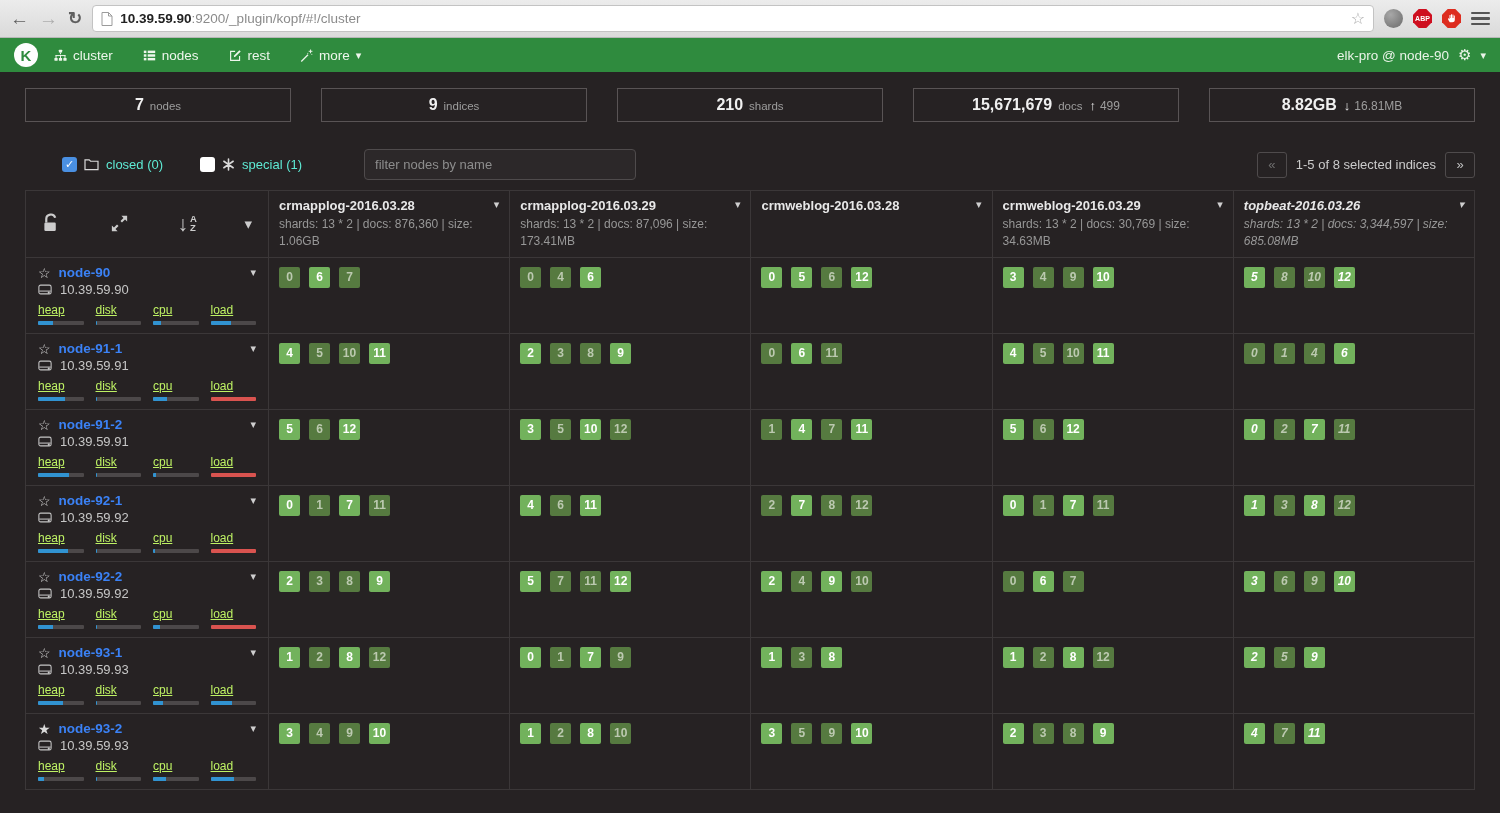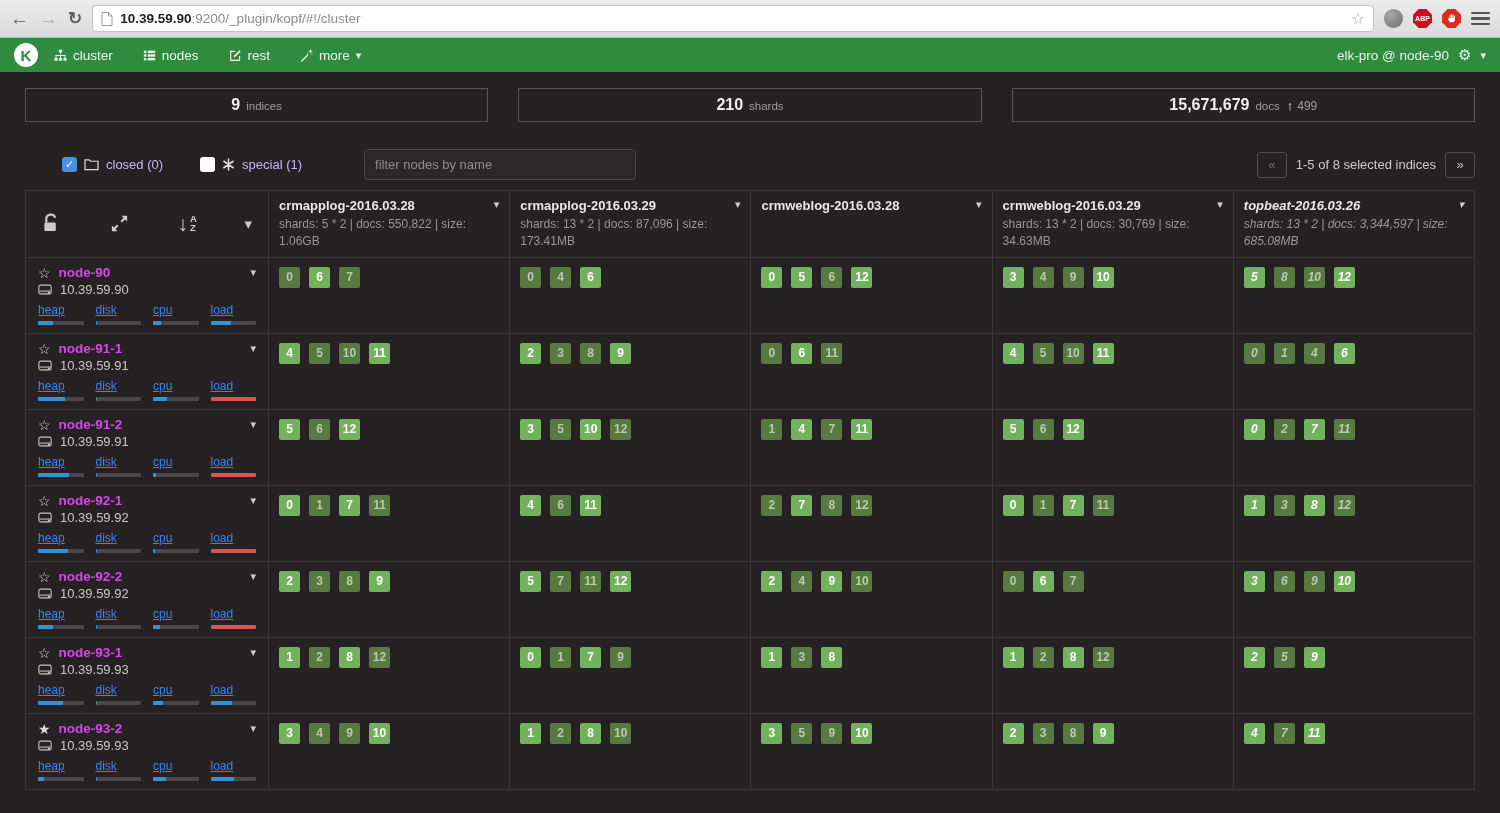--- a/index.html
+++ b/index.html
@@ -47,21 +47,21 @@
 
   
   .filter-row { display:flex; align-items:center; margin:27px 25px 0; }
   .flt-input { width:280px; height:31px; background:#2c2829; border:1px solid #4f4b4c; border-radius:4px;
                color:#c7c7c7; font-size:13px; padding:0 10px; font-family:"Liberation Sans", sans-serif; outline:none; }
   .flt-input::placeholder { color:#8d8d8d; }
   .cb-group { display:flex; align-items:center; gap:7px; margin-left:37px; }
   .checkbox { width:15px; height:15px; border-radius:3px; background:#fff; display:inline-flex;
               align-items:center; justify-content:center; color:#fff; font-size:11px; cursor:pointer; }
   .cb-icon { display:inline-flex; color:#d9d9d9; }
-  .cb-label { font-size:13px; color:#c4b5fd; }
+  .cb-label { font-size:13px; color:#5eead4; }
   .flt-nodes { margin-left:62px; width:272px; }
   .pagination { margin-left:auto; display:flex; align-items:center; gap:9px; }
   .page-btn { min-width:30px; height:26px; border:1px solid #4f4b4c; border-radius:3px; display:inline-flex;
               align-items:center; justify-content:center; font-size:13px; color:#c0c0c0; cursor:pointer; }
   .page-btn.prev { color:#6e6e6e; }
   .page-label { font-size:13px; color:#cbcbcb; }
 
   
   #cluster-table { margin:10px 25px 0; border:1px solid #3b3738; }
   .t-row { display:flex; border-bottom:1px solid #3b3738; }
@@ -79,26 +79,26 @@
   .big-caret { font-size:15px; }
   .index-header { padding:7px 10px; }
   .idx-name-row { display:flex; align-items:flex-start; cursor:pointer;gap:20px; }
   .idx-name { font-size:13px; font-weight:bold; color:#e8e8e8; }
   .idx-caret { margin-left:auto; font-size:11px; color:#cfcfcf; }
   .idx-meta { font-size:12px; color:#979797; line-height:1.4; margin-top:3px; }
 
   .node-row { min-height:69.5px; }
   .nd-title { display:flex; align-items:center; gap:8px; }
   .nd-star { font-size:14px; color:#d9d9d9; cursor:pointer; }
-  .nd-name { font-size:13.5px; font-weight:bold; color:#d946ef; }
+  .nd-name { font-size:13.5px; font-weight:bold; color:#3b82f6; }
   .nd-caret { margin-left:auto; font-size:11px; color:#cfcfcf; cursor:pointer; }
   .nd-ip { display:flex; align-items:center; gap:8px; font-size:13px; color:#c6c6c6; margin-top:1px; }
   .nd-ip .drive { display:inline-flex; color:#c6c6c6; }
   .nd-bars { display:grid; grid-template-columns:repeat(4,1fr); gap:12px; margin-top:3px; }
-  .bar-label { font-size:12px; color:#3b82f6; text-decoration:underline; cursor:pointer; }
+  .bar-label { font-size:12px; color:#bef264; text-decoration:underline; cursor:pointer; }
   .bar-track { height:4px; background:#4c4849; margin-top:3px; border-radius:1px; overflow:hidden; }
   .bar-fill { height:100%; }
 
   .shard-cell { padding:9px 10px; display:flex; align-items:flex-start; gap:9px; }
   .shard { width:21px; height:21px; line-height:21px; text-align:center; border-radius:2px;
            font-size:12px; font-weight:bold; cursor:pointer; flex:0 0 auto; }
   .shard.primary { color:#ffffff; }
   .shard.replica { color:#bcc9b0; }
 
   
@@ -194,23 +194,25 @@
       </a>
     </nav>
   <div class="nav-right">
     <span>elk-pro @ node-90</span>
     <span class="gear">⚙</span>
     <span class="caret">▾</span>
   </div>
 </div>
 
 <div id="stats-row">
+    <div class="stat-box"><span class="stat-value">7</span><span class="stat-label">nodes</span></div>
     <div class="stat-box"><span class="stat-value">9</span><span class="stat-label">indices</span></div>
     <div class="stat-box"><span class="stat-value">210</span><span class="stat-label">shards</span></div>
     <div class="stat-box"><span class="stat-value">15,671,679</span><span class="stat-label">docs</span><span class="stat-arrow">↑</span><span class="stat-delta">499</span></div>
+    <div class="stat-box"><span class="stat-value">8.82GB</span><span class="stat-arrow">↓</span><span class="stat-delta">16.81MB</span></div>
   </div>
 
 <div class="filter-row">
   <div class="cb-group">
     <span class="checkbox" id="cb-closed" style="background: rgb(74, 144, 226);">✓</span>
     <span class="cb-icon">
       <svg width="15" height="13" viewBox="0 0 16 14" fill="none" stroke="currentColor" stroke-width="1.3">
           <path d="M1 12.5V2h4.5L7 3.5h8v9z"></path>
         </svg>
     </span>
@@ -258,21 +260,21 @@
         </span>
         <span class="tool-btn">
           <span class="big-caret">▾</span>
         </span>
       </div>
       <div class="cell index-header">
         <div class="idx-name-row">
           <span class="idx-name">crmapplog-2016.03.28</span>
           <span class="idx-caret">▾</span>
         </div>
-        <div class="idx-meta">shards: 5 * 2 | docs: 550,822 | size: 1.06GB</div>
+        <div class="idx-meta">shards: 13 * 2 | docs: 876,360 | size: 1.06GB</div>
       </div>
       <div class="cell index-header">
         <div class="idx-name-row">
           <span class="idx-name">crmapplog-2016.03.29</span>
           <span class="idx-caret">▾</span>
         </div>
         <div class="idx-meta">shards: 13 * 2 | docs: 87,096 | size: 173.41MB</div>
       </div>
       <div class="cell index-header">
         <div class="idx-name-row">

